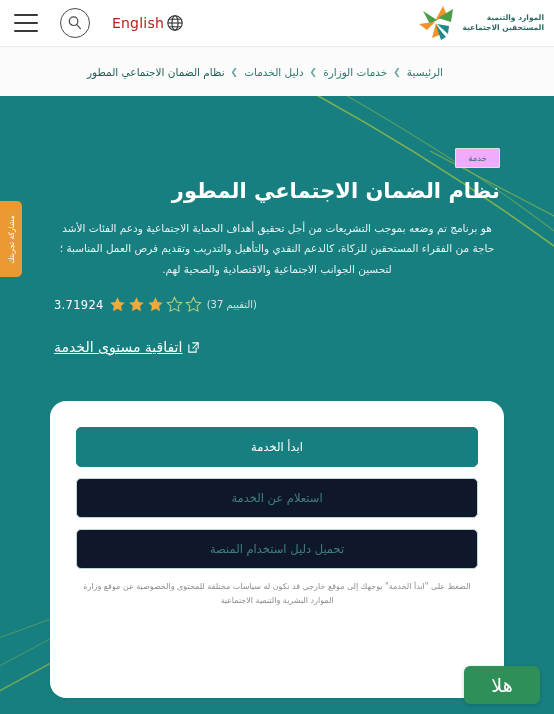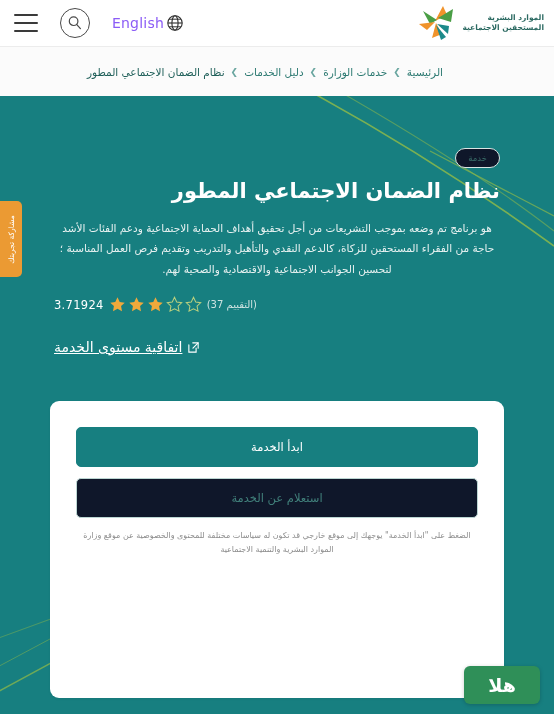--- a/index.html
+++ b/index.html
@@ -38,21 +38,21 @@
     border: 1.4px solid #4a4a4a;
     display: flex; align-items: center; justify-content: center;
     cursor: pointer;
   }
 
   .lang-wrap {
     margin-left: 22px;
     display: flex; align-items: center; gap: 2px;
     cursor: pointer;
   }
-  .lang-text { font-size: 14px; color: #8b5cf6; letter-spacing: .2px; }
+  .lang-text { font-size: 14px; color: #b91c1c; letter-spacing: .2px; }
 
   .logo {
     position: absolute; right: 10px; top: 4px;
     display: flex; align-items: center; gap: 5px;
     direction: rtl;
   }
   .logo-text {
     text-align: right;
     font-size: 7.5px; line-height: 1.35;
     color: #2c6a62; font-weight: bold;
@@ -89,25 +89,25 @@
 
   .hero-inner {
     position: relative;
     padding: 0 54px;
     text-align: right;
   }
 
   .service-badge {
     position: absolute; right: 54px; top: 52px;
     border: 1px solid #d9e5e3;
-    background: #0f172a;
+    background: #f0abfc;
     color: #3a6f6a;
     font-size: 8.5px;
     padding: 4px 12px;
-    border-radius: 10px;
+    border-radius: 1px;
   }
 
   .hero-title {
     position: absolute; right: 54px; top: 82px;
     width: 446px;
     font-size: 21px; font-weight: bold; color: #ffffff;
     text-align: right; line-height: 1.3;
     letter-spacing: .2px;
   }
 
@@ -159,21 +159,21 @@
     white-space: nowrap;
     font-size: 7.5px; color: #ffffff;
     letter-spacing: .2px;
   }
 
   
   .card {
     position: absolute; left: 50px; top: 305px;
     width: 454px; min-height: 297px;
     background: #ffffff;
-    border-radius: 9px;
+    border-radius: 16px;
     padding: 26px 26px 20px 26px;
     box-shadow: 0 1px 3px rgba(0,0,0,0.06);
   }
 
   .btn {
     display: flex; align-items: center; justify-content: center;
     width: 100%; height: 40px;
     border-radius: 5px;
     font-size: 11.5px;
     margin-bottom: 11px;
@@ -201,21 +201,21 @@
     position: absolute; right: 14px; bottom: 10px;
     width: 76px; height: 38px;
     background: #2f8f58;
     border-radius: 6px;
     display: flex; align-items: center; justify-content: center;
     cursor: pointer;
     box-shadow: 0 1px 4px rgba(0,0,0,0.2);
     z-index: 10;
   }
   .hala-text {
-    font-size: 19px; font-weight: bold; color: #ffffff;
+    font-size: 19px; font-weight: normal; color: #ffffff;
     line-height: 1;
   }
 </style>
 </head>
 <body>
 
 <div id="page">
 
   <div class="header">
 
@@ -238,21 +238,21 @@
         <circle cx="9" cy="9" r="7.2" fill="none" stroke="#2f2f2f" stroke-width="1.1"></circle>
         <ellipse cx="9" cy="9" rx="3.1" ry="7.2" fill="none" stroke="#2f2f2f" stroke-width="1.1"></ellipse>
         <line x1="1.9" y1="9" x2="16.1" y2="9" stroke="#2f2f2f" stroke-width="1.1"></line>
         <line x1="3" y1="5.2" x2="15" y2="5.2" stroke="#2f2f2f" stroke-width="1"></line>
         <line x1="3" y1="12.8" x2="15" y2="12.8" stroke="#2f2f2f" stroke-width="1"></line>
       </svg>
     </div>
 
     <div class="logo">
       <div class="logo-text">
-        <div>الموارد البشرية</div>
+        <div>الموارد والتنمية</div>
         <div>المستحقين الاجتماعية</div>
       </div>
       <svg width="44" height="38" viewBox="0 0 44 38">
         <path d="M30 2 L22 17 L34 11 Z" fill="#f0932b"></path>
         <path d="M40 5 L25 14 L38 18 Z" fill="#4a9e45"></path>
         <path d="M10 7 L24 16 L17 20 Z" fill="#4a9e45"></path>
         <path d="M6 20 L22 18 L14 26 Z" fill="#f0932b"></path>
         <path d="M19 34 L23 19 L29 30 Z" fill="#f0932b"></path>
         <path d="M35 30 L24 20 L36 22 Z" fill="#1c8a8a"></path>
         <path d="M28 36 L23 21 L33 33 Z" fill="#1c8a8a"></path>
@@ -324,20 +324,21 @@
 
     </div>
 
     <div class="side-tab">
       <span>مشاركة تجربتك</span>
     </div>
 
     <div class="card">
       <div class="btn btn-primary">ابدأ الخدمة</div>
       <div class="btn btn-outline">استعلام عن الخدمة</div>
+      <div class="btn btn-outline">تحميل دليل استخدام المنصة</div>
       <div class="disclaimer">الضغط على "ابدأ الخدمة" يوجهك إلى موقع خارجي قد تكون له سياسات مختلفة للمحتوى والخصوصية عن موقع وزارة الموارد البشرية والتنمية الاجتماعية</div>
     </div>
 
   </div>
 
   <div class="hala">
     <span class="hala-text">هلا</span>
   </div>
 
 </div>

